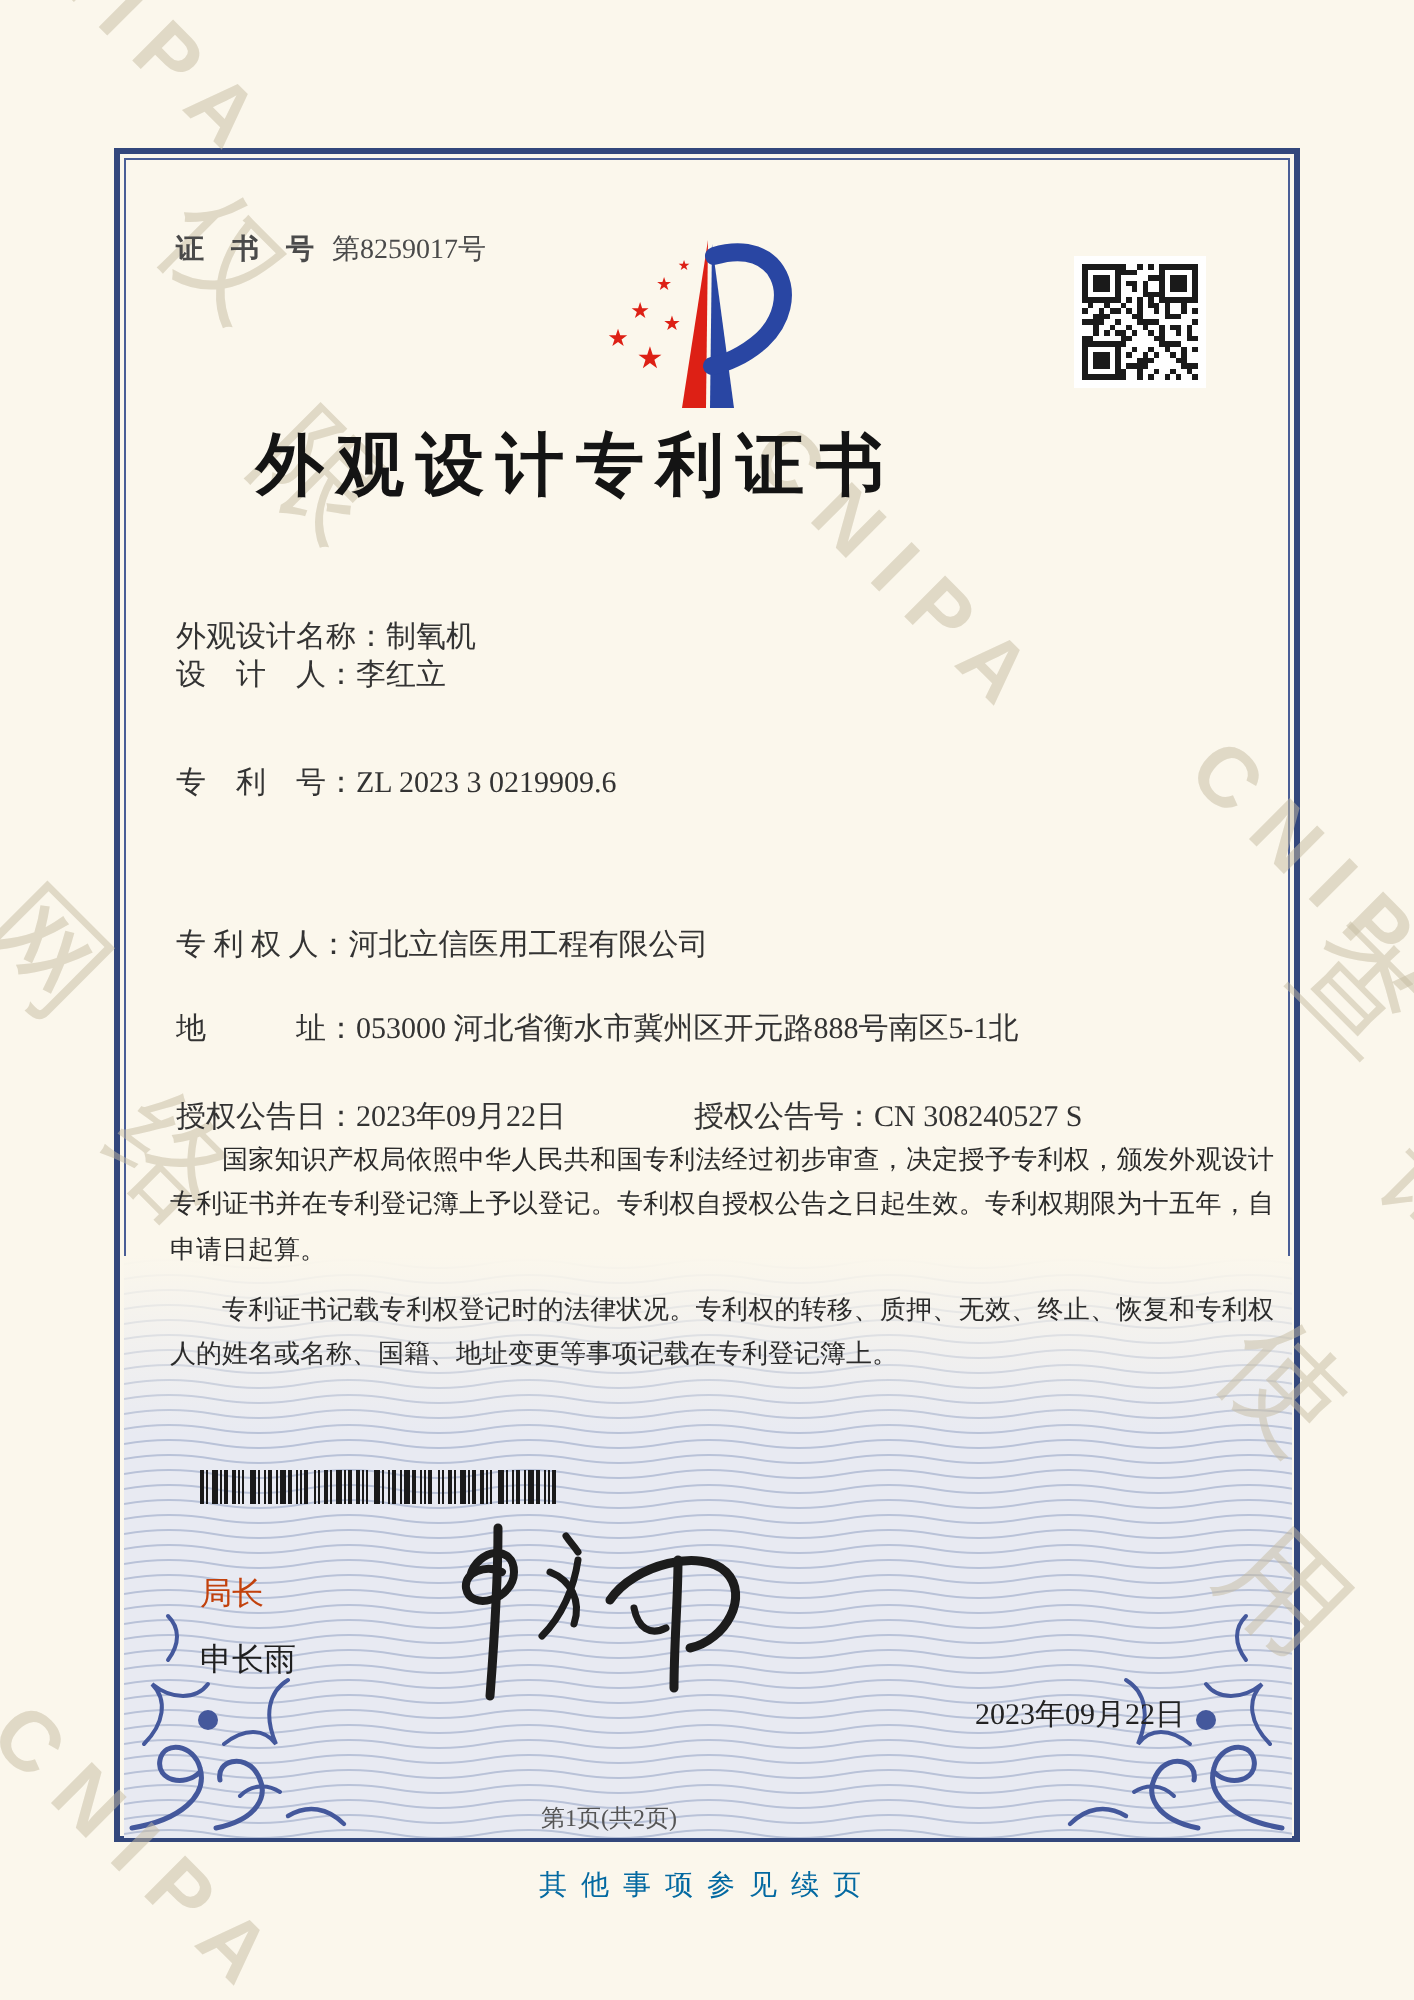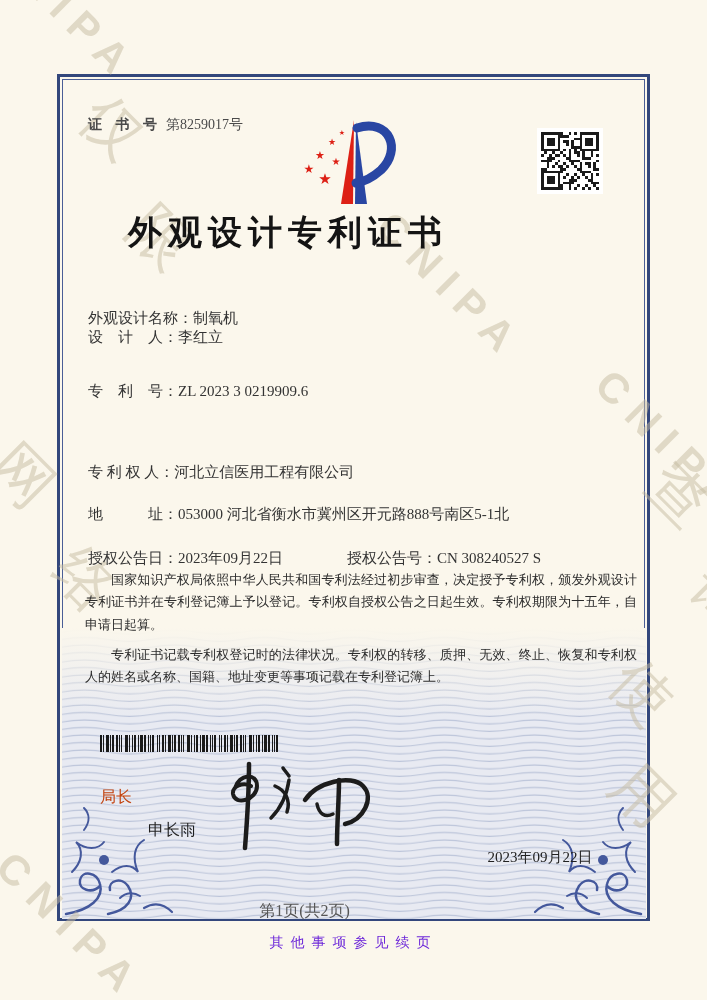--- a/index.html
+++ b/index.html
@@ -44,27 +44,27 @@
 
   .paras{left:85px;top:569px;width:552px;font-size:13px;line-height:1.72;text-align:justify;color:#2b2b2b;}
   .paras p{margin:0 0 8px 0;text-indent:2em;}
 
   .barcode{left:100px;top:735px;width:182px;height:17px;}
   .barcode svg{display:block;}
 
   .sig-role{left:100px;top:787px;font-size:16px;color:#c2410c;
             font-family:"Liberation Sans","DejaVu Sans",sans-serif;}
   .sig-name{left:100px;top:820px;font-size:16px;color:#1f1f1f;
-            font-family:Liberation Sans, sans-serif;margin-left:48px;}
+            font-family:Liberation Sans, sans-serif;}
   .sig-svg{left:205px;top:760px;}
 
   .issue-date{left:445px;top:848px;width:190px;text-align:center;font-size:15px;color:#222;}
 
-  .page-info{left:0;top:901px;width:609px;text-align:center;font-size:16px;color:#555;}
-  .footer-note{left:0;top:934px;width:707px;text-align:center;font-size:14px;letter-spacing:7px;color:#6d28d9;}
+  .page-info{left:0;top:901px;width:609px;text-align:center;font-size:12px;color:#555;}
+  .footer-note{left:0;top:934px;width:707px;text-align:center;font-size:14px;letter-spacing:7px;color:#0369a1;}
 
   .flourish{position:absolute;z-index:1;}
   .fl-left{left:60px;top:802px;}
   .fl-right{left:532px;top:802px;transform:scaleX(-1);}
 </style>
 </head>
 <body>
 
 <div class="page">
 

